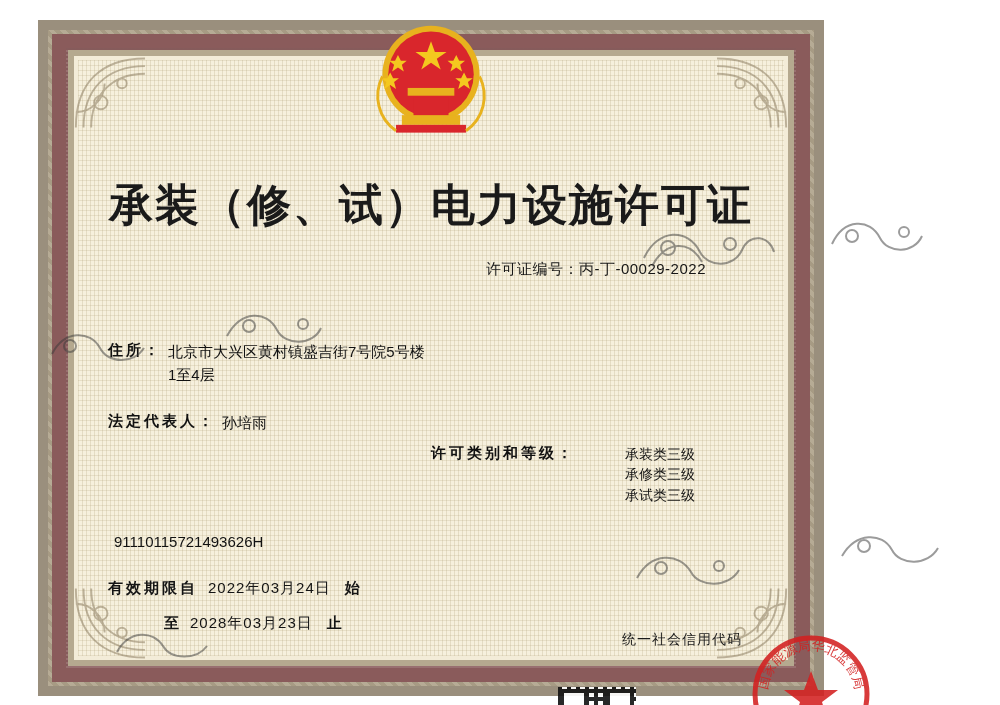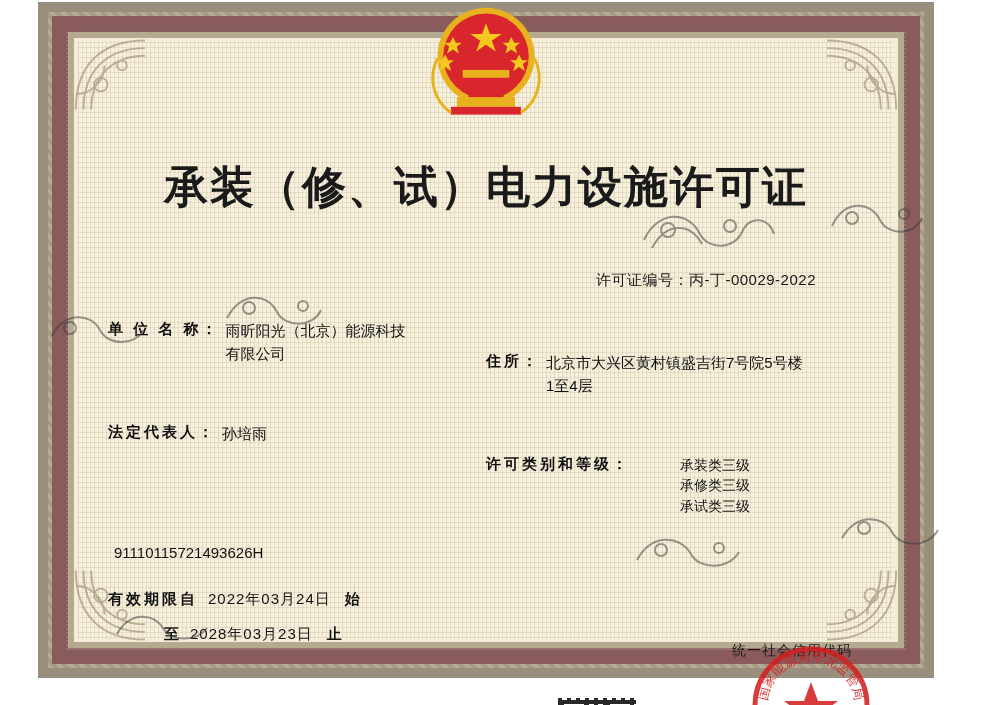--- a/index.html
+++ b/index.html
@@ -11,22 +11,22 @@
     width: 1000px;
     height: 705px;
     overflow: hidden;
     font-family: "Liberation Sans", sans-serif;
   }
 
   
   .certificate {
     position: absolute;
     left: 38px;
-    top: 2px;
-    width: 896px;
+    top: 20px;
+    width: 786px;
     height: 676px;
     background: #efe6cf;
     box-sizing: border-box;
   }
 
   
   .band-outer {
     position: absolute;
     inset: 0;
     border: 10px solid #9a8f7d;
@@ -102,21 +102,21 @@
     font-weight: bold;
     letter-spacing: 2px;
     color: #1a1a1a;
     margin-top: 46px;
   }
 
   .cert-no {
     text-align: right;
     font-size: 15px;
     color: #161616;
-    margin-top: 54px;
+    margin-top: 25px;
     padding-right: 48px;
     letter-spacing: 0.5px;
   }
 
   .fields {
     position: relative;
     margin-top: 30px;
     font-size: 15px;
     color: #141414;
   }
@@ -300,25 +300,20 @@
 
     <div class="doc-title">承装（修、试）电力设施许可证</div>
 
     <div class="cert-no">
       <span>许可证编号：</span><span>丙-丁-00029-2022</span>
     </div>
 
     <div class="fields">
 
       <div class="row">
-        <div class="col-left">
-          <span class="lbl">单 位 名 称：</span>
-          <span class="val" style="white-space:pre-line">雨昕阳光（北京）能源科技
-有限公司</span>
-        </div>
         <div class="col-right">
           <span class="lbl">住所：</span>
           <span class="val" style="white-space:pre-line">北京市大兴区黄村镇盛吉街7号院5号楼
 1至4层</span>
         </div>
       </div>
 
       <div class="row">
         <div class="col-left">
           <span class="lbl">法定代表人：</span>

